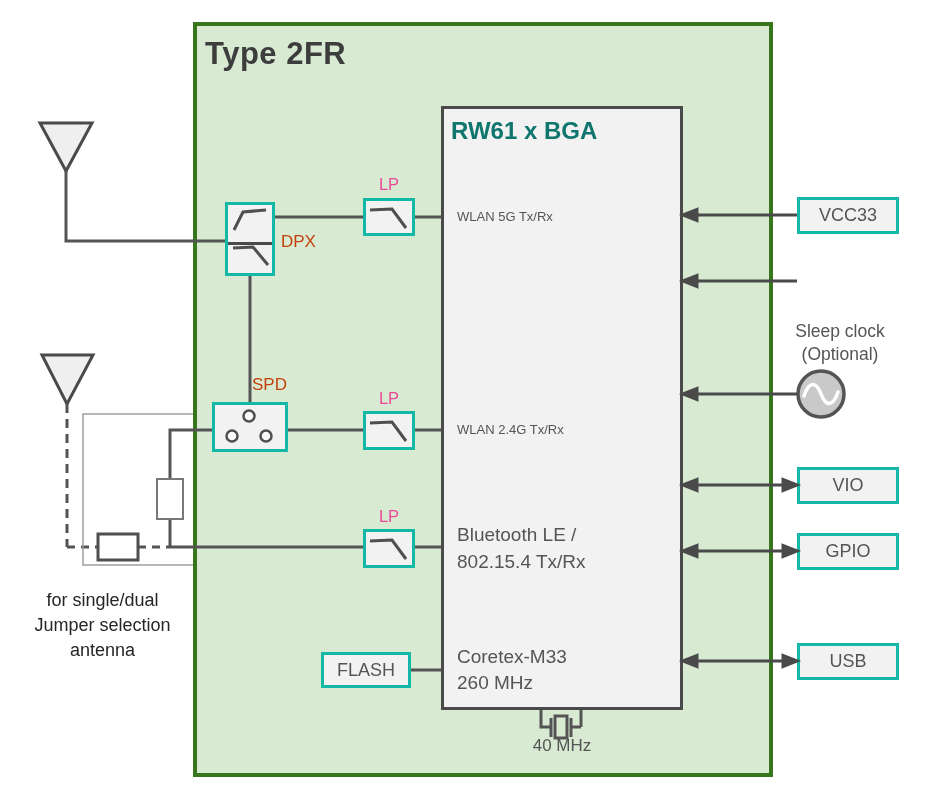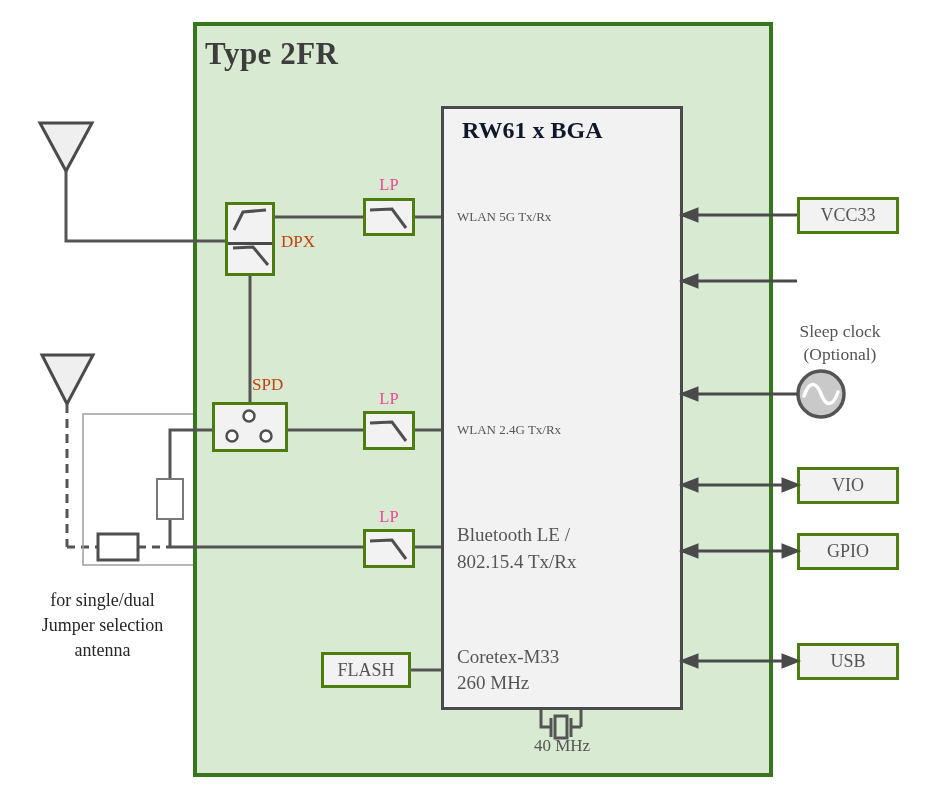--- a/index.html
+++ b/index.html
@@ -1,34 +1,34 @@
 <!DOCTYPE html>
 <html><head>
 <meta charset="utf-8">
 <style>
   html,body{margin:0;padding:0;background:#ffffff;}
   .canvas{
     position:relative;width:906px;height:802px;background:#ffffff;overflow:hidden;
-    font-family:Liberation Serif, serif;color:#555555;
+    font-family:Liberation Sans, sans-serif;color:#555555;
   }
   .abs{position:absolute;}
   .green-box{
     left:193px;top:22px;width:580px;height:755px;box-sizing:border-box;
     background:#d9ead3;border:4px solid #38761d;
   }
   .module-title{left:205px;top:36px;font-size:31px;font-weight:bold;color:#3d3d3d;letter-spacing:0.5px;}
   .block{
-    box-sizing:border-box;background:#f2f2f2;border:3px solid #4d7c0f;
+    box-sizing:border-box;background:#f2f2f2;border:3px solid #14b8a6;
     display:flex;align-items:center;justify-content:center;
     font-size:18px;color:#555555;
   }
   .chip{left:441px;top:106px;width:242px;height:604px;box-sizing:border-box;
     background:#f2f2f2;border:3px solid #4a4a4a;}
   .chip .t{position:absolute;}
-  .chip-title{left:18px;top:8px;font-size:24px;font-weight:bold;color:#0f172a;}
+  .chip-title{left:7px;top:8px;font-size:24px;font-weight:bold;color:#0f766e;}
   .port{left:13px;font-size:13px;line-height:22px;white-space:nowrap;}
   .port2{left:13px;font-size:19px;line-height:27px;white-space:nowrap;}
   .dpx{left:225px;top:202px;width:50px;height:74px;padding:0;}
   .dpx-divider{position:absolute;left:0;top:37px;width:100%;height:0;border-top:3px solid #4a4a4a;}
   .spd{left:212px;top:402px;width:76px;height:50px;}
   .lp{left:363px;width:52px;}
   .lp1{top:198px;height:38px;}
   .lp2{top:411px;height:39px;}
   .lp3{top:529px;height:39px;}
   .flash{left:321px;top:652px;width:90px;height:36px;}

